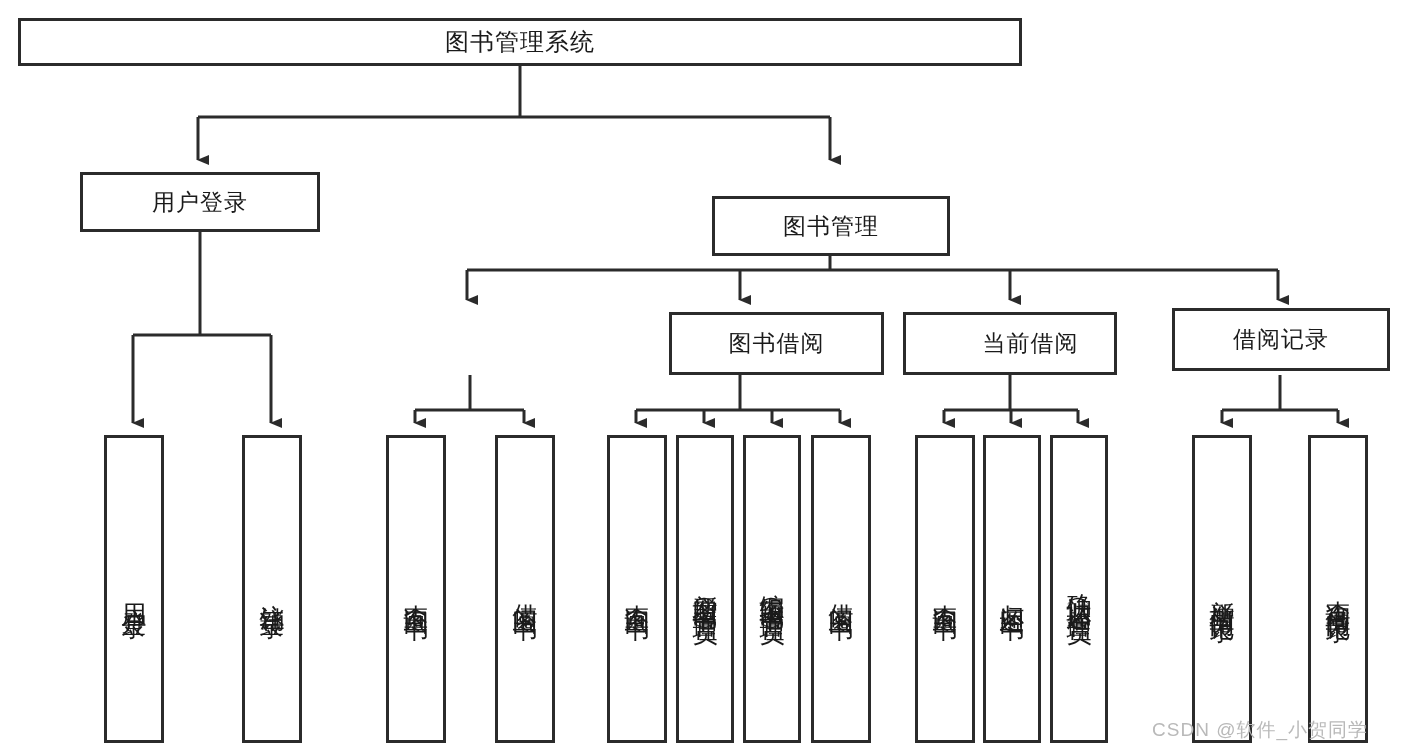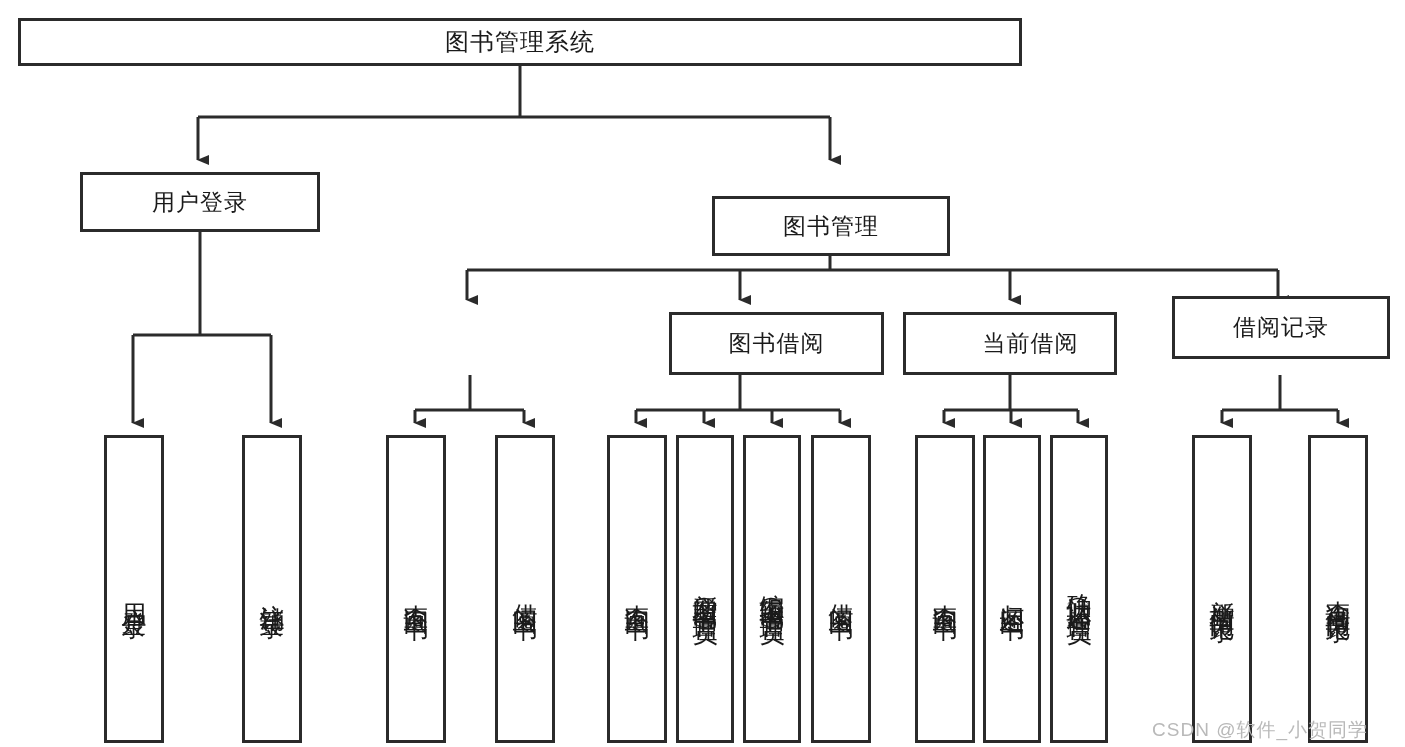--- a/index.html
+++ b/index.html
@@ -103,21 +103,21 @@
     </g>
   </svg>
 
   <div class="node h root" style="left:18px;top:18px;width:1004px;height:48px;">图书管理系统</div>
 
   <div class="node h" style="left:80px;top:172px;width:240px;height:60px;">用户登录</div>
   <div class="node h" style="left:712px;top:172px;width:238px;height:60px;margin-top:24px;">图书管理</div>
 
   <div class="node h" style="left:669px;top:312px;width:215px;height:63px;">图书借阅</div>
   <div class="node h" style="left:903px;top:312px;width:214px;height:63px;padding-left:41px;">当前借阅</div>
-  <div class="node h" style="left:1172px;top:296px;width:218px;height:63px;">借阅记录</div>
+  <div class="node h" style="left:1172px;top:308px;width:218px;height:63px;">借阅记录</div>
 
   <div class="node leaf" style="left:104px;top:435px;width:60px;height:308px;">用户登录</div>
   <div class="node leaf" style="left:242px;top:435px;width:60px;height:308px;">注销登录</div>
 
   <div class="node leaf" style="left:386px;top:435px;width:60px;height:308px;">查询图书</div>
   <div class="node leaf" style="left:495px;top:435px;width:60px;height:308px;">借阅图书</div>
 
   <div class="node leaf" style="left:607px;top:435px;width:60px;height:308px;">查询图书</div>
   <div class="node leaf" style="left:676px;top:435px;width:58px;height:308px;">新增图书（管理员）</div>
   <div class="node leaf" style="left:743px;top:435px;width:58px;height:308px;">编辑图书（管理员）</div>

